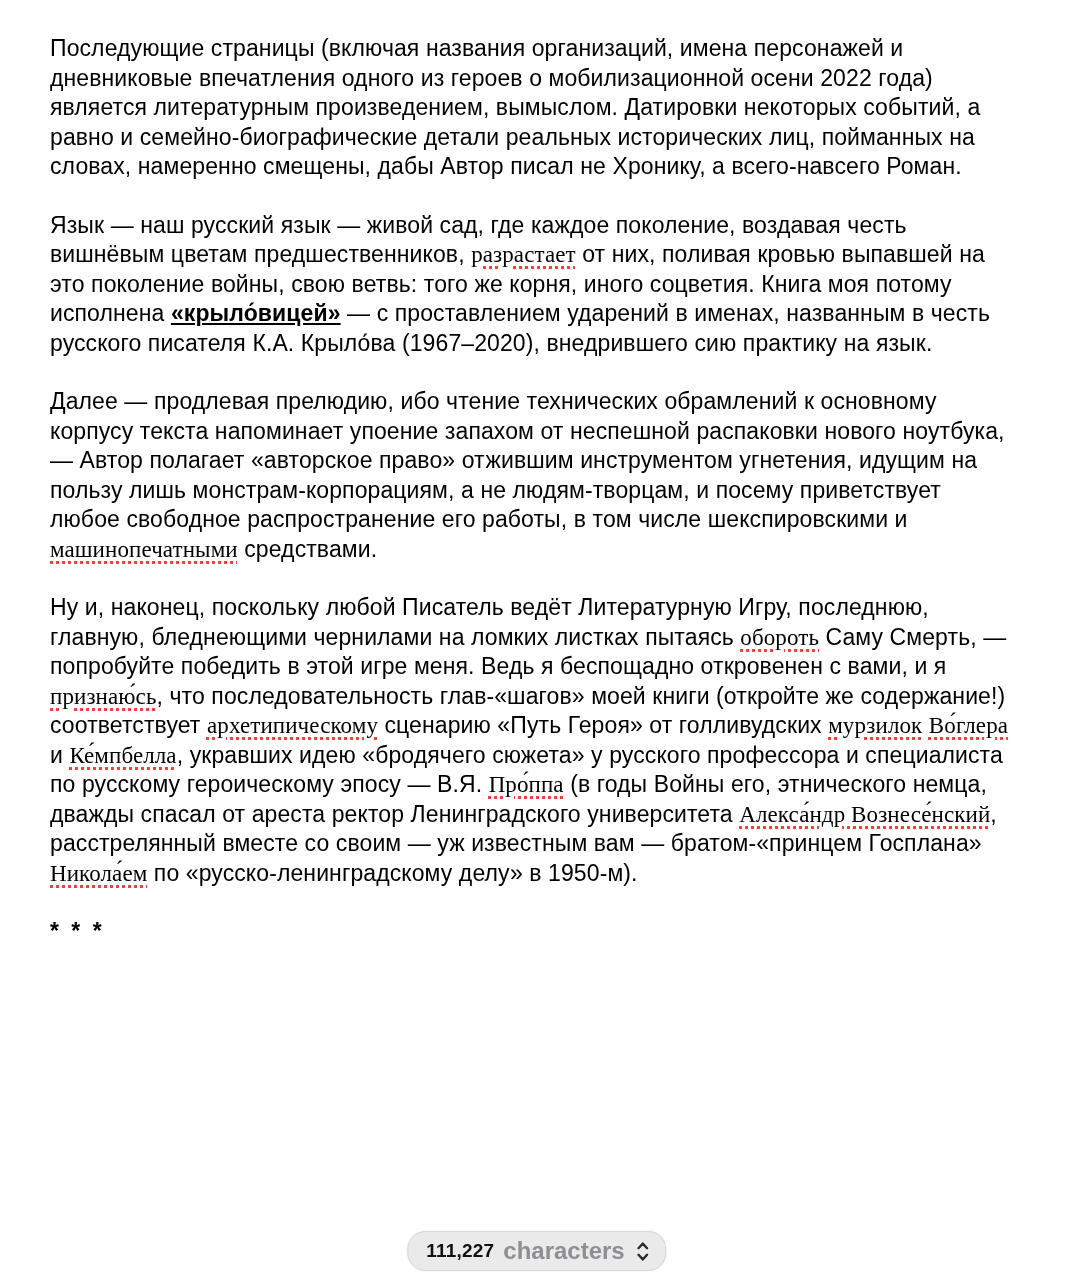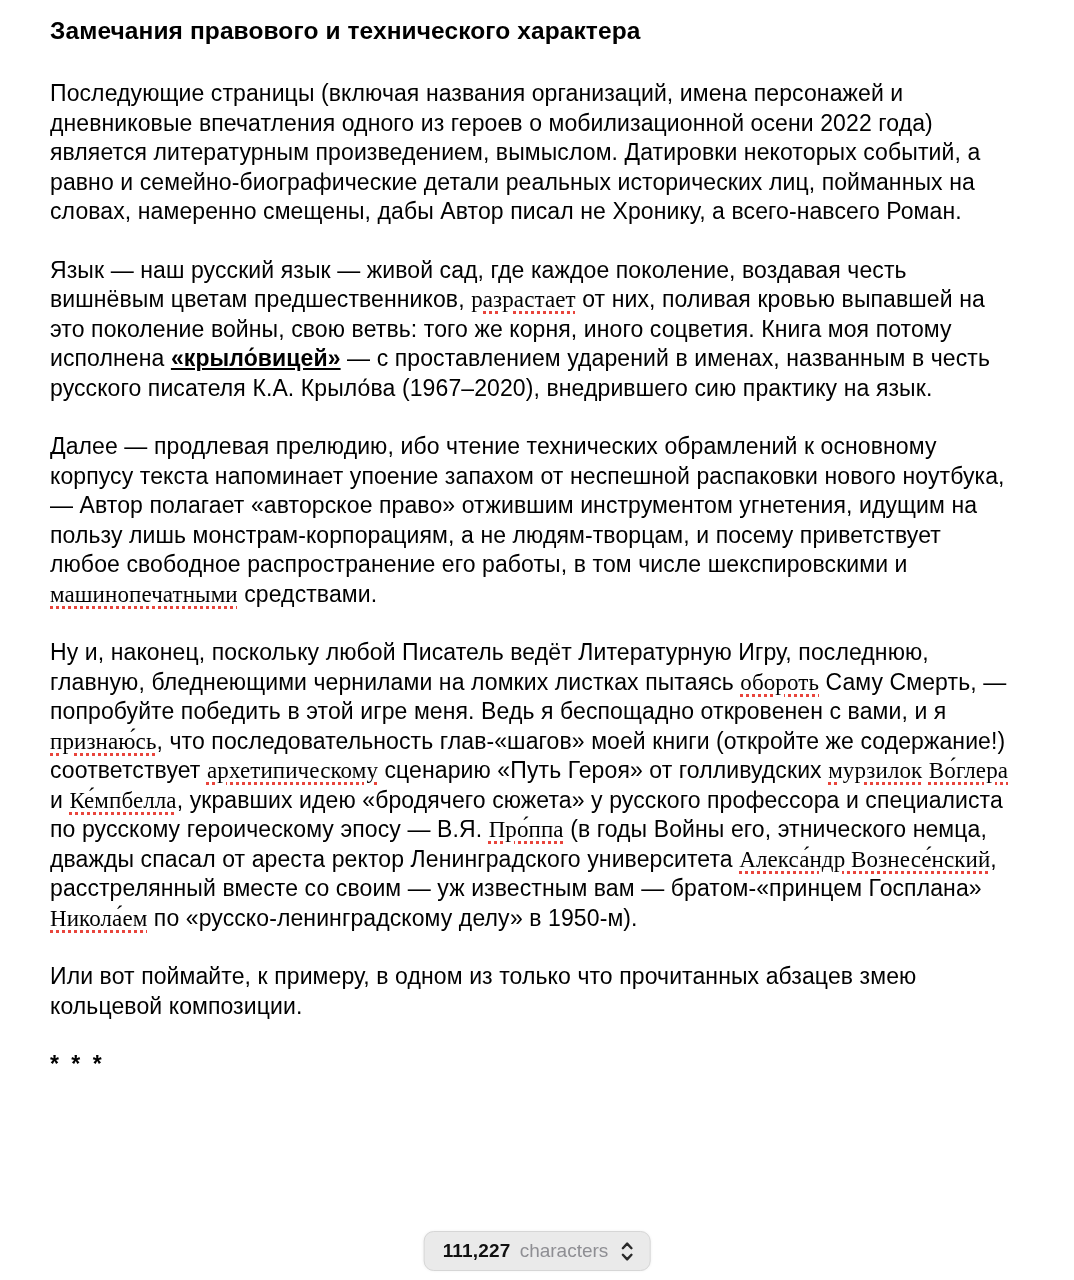--- a/index.html
+++ b/index.html
@@ -51,55 +51,53 @@
     position: absolute;
     left: 50%;
     bottom: 9px;
     transform: translateX(-50%);
     height: 40px;
     box-sizing: border-box;
     display: flex;
     align-items: center;
     gap: 9px;
     padding: 0 15px 0 18px;
-    border-radius: 10px;
+    border-radius: 18px;
     background: var(--pill-bg, #eaeaea);
     border: 1px solid var(--pill-border, #d6d6d6);
     box-shadow: 0 0 3px rgba(0,0,0,0.06);
     cursor: pointer;
     user-select: none;
   }
   .counter-pill .val {
     font-size: 19px;
     font-weight: 700;
     color: #111111;
     letter-spacing: 0.2px;
   }
   .counter-pill .lbl {
-    font-size: 19px;
-    font-weight: 400;
+    font-size: 24px;
+    font-weight: 700;
     color: var(--pill-label, #8e8e93);
   }
   .counter-pill .chev {
     display: flex;
     align-items: center;
     margin-left: 2px;
   }
 </style>
 </head>
 <body style="--text-color: #000000; --misspell-color: #e8453c; --pill-bg: #eaeaea; --pill-border: #d6d6d6; --pill-label: #8e8e93;">
 
 <div class="doc">
-  <h1>Замечания правового и технического характера</h1>
   <div>
       <p><span>Последующие страницы (включая названия организаций, имена персонажей и дневниковые впечатления одного из героев о мобилизационной осени 2022 года) является литературным произведением, вымыслом. Датировки некоторых событий, а равно и семейно-биографические детали реальных исторических лиц, пойманных на словах, намеренно смещены, дабы Автор писал не Хронику, а всего-навсего Роман.</span></p>
       <p><span>Язык — наш русский язык — живой сад, где каждое поколение, воздавая честь вишнёвым цветам предшественников, </span><span class="misspelled">разрастает</span><span> от них, поливая кровью выпавшей на это поколение войны, свою ветвь: того же корня, иного соцветия. Книга моя потому исполнена </span><span class="b">«крыло́вицей»</span><span> — с проставлением ударений в именах, названным в честь русского писателя К.А. Крыло́ва (1967–2020), внедрившего сию практику на язык.</span></p>
       <p><span>Далее — продлевая прелюдию, ибо чтение технических обрамлений к основному корпусу текста напоминает упоение запахом от неспешной распаковки нового ноутбука, — Автор полагает «авторское право» отжившим инструментом угнетения, идущим на пользу лишь монстрам-корпорациям, а не людям-творцам, и посему приветствует любое свободное распространение его работы, в том числе шекспировскими и </span><span class="misspelled">машинопечатными</span><span> средствами.</span></p>
       <p><span>Ну и, наконец, поскольку любой Писатель ведёт Литературную Игру, последнюю, главную, бледнеющими чернилами на ломких листках пытаясь </span><span class="misspelled">обороть</span><span> Саму Смерть, — попробуйте победить в этой игре меня. Ведь я беспощадно откровенен с вами, и я </span><span class="misspelled">признаю́сь</span><span>, что последовательность глав-«шагов» моей книги (откройте же содержание!) соответствует </span><span class="misspelled">архетипическому</span><span> сценарию «Путь Героя» от голливудских </span><span class="misspelled">мурзилок</span><span> </span><span class="misspelled">Во́глера</span><span> и </span><span class="misspelled">Ке́мпбелла</span><span>, укравших идею «бродячего сюжета» у русского профессора и специалиста по русскому героическому эпосу — В.Я. </span><span class="misspelled">Про́ппа</span><span> (в годы Войны его, этнического немца, дважды спасал от ареста ректор Ленинградского университета </span><span class="misspelled">Алекса́ндр Вознесе́нский</span><span>, расстрелянный вместе со своим — уж известным вам — братом-«принцем Госплана» </span><span class="misspelled">Никола́ем</span><span> по «русско-ленинградскому делу» в 1950-м).</span></p>
-      <p><span>Или вот поймайте, к примеру, в одном из только что прочитанных абзацев змею кольцевой композиции.</span></p>
     </div>
   <div class="divider">* * *</div>
 </div>
 
 <div class="counter-pill">
   <span class="val">111,227</span>
   <span class="lbl">characters</span>
   <span class="chev">
     <svg width="15" height="23" viewBox="0 0 15 23" aria-hidden="true">
       <path d="M3.2 8.2 L7.5 3.6 L11.8 8.2" fill="none" stroke="#2b2b2b" stroke-width="2.4" stroke-linecap="round" stroke-linejoin="round"></path>

